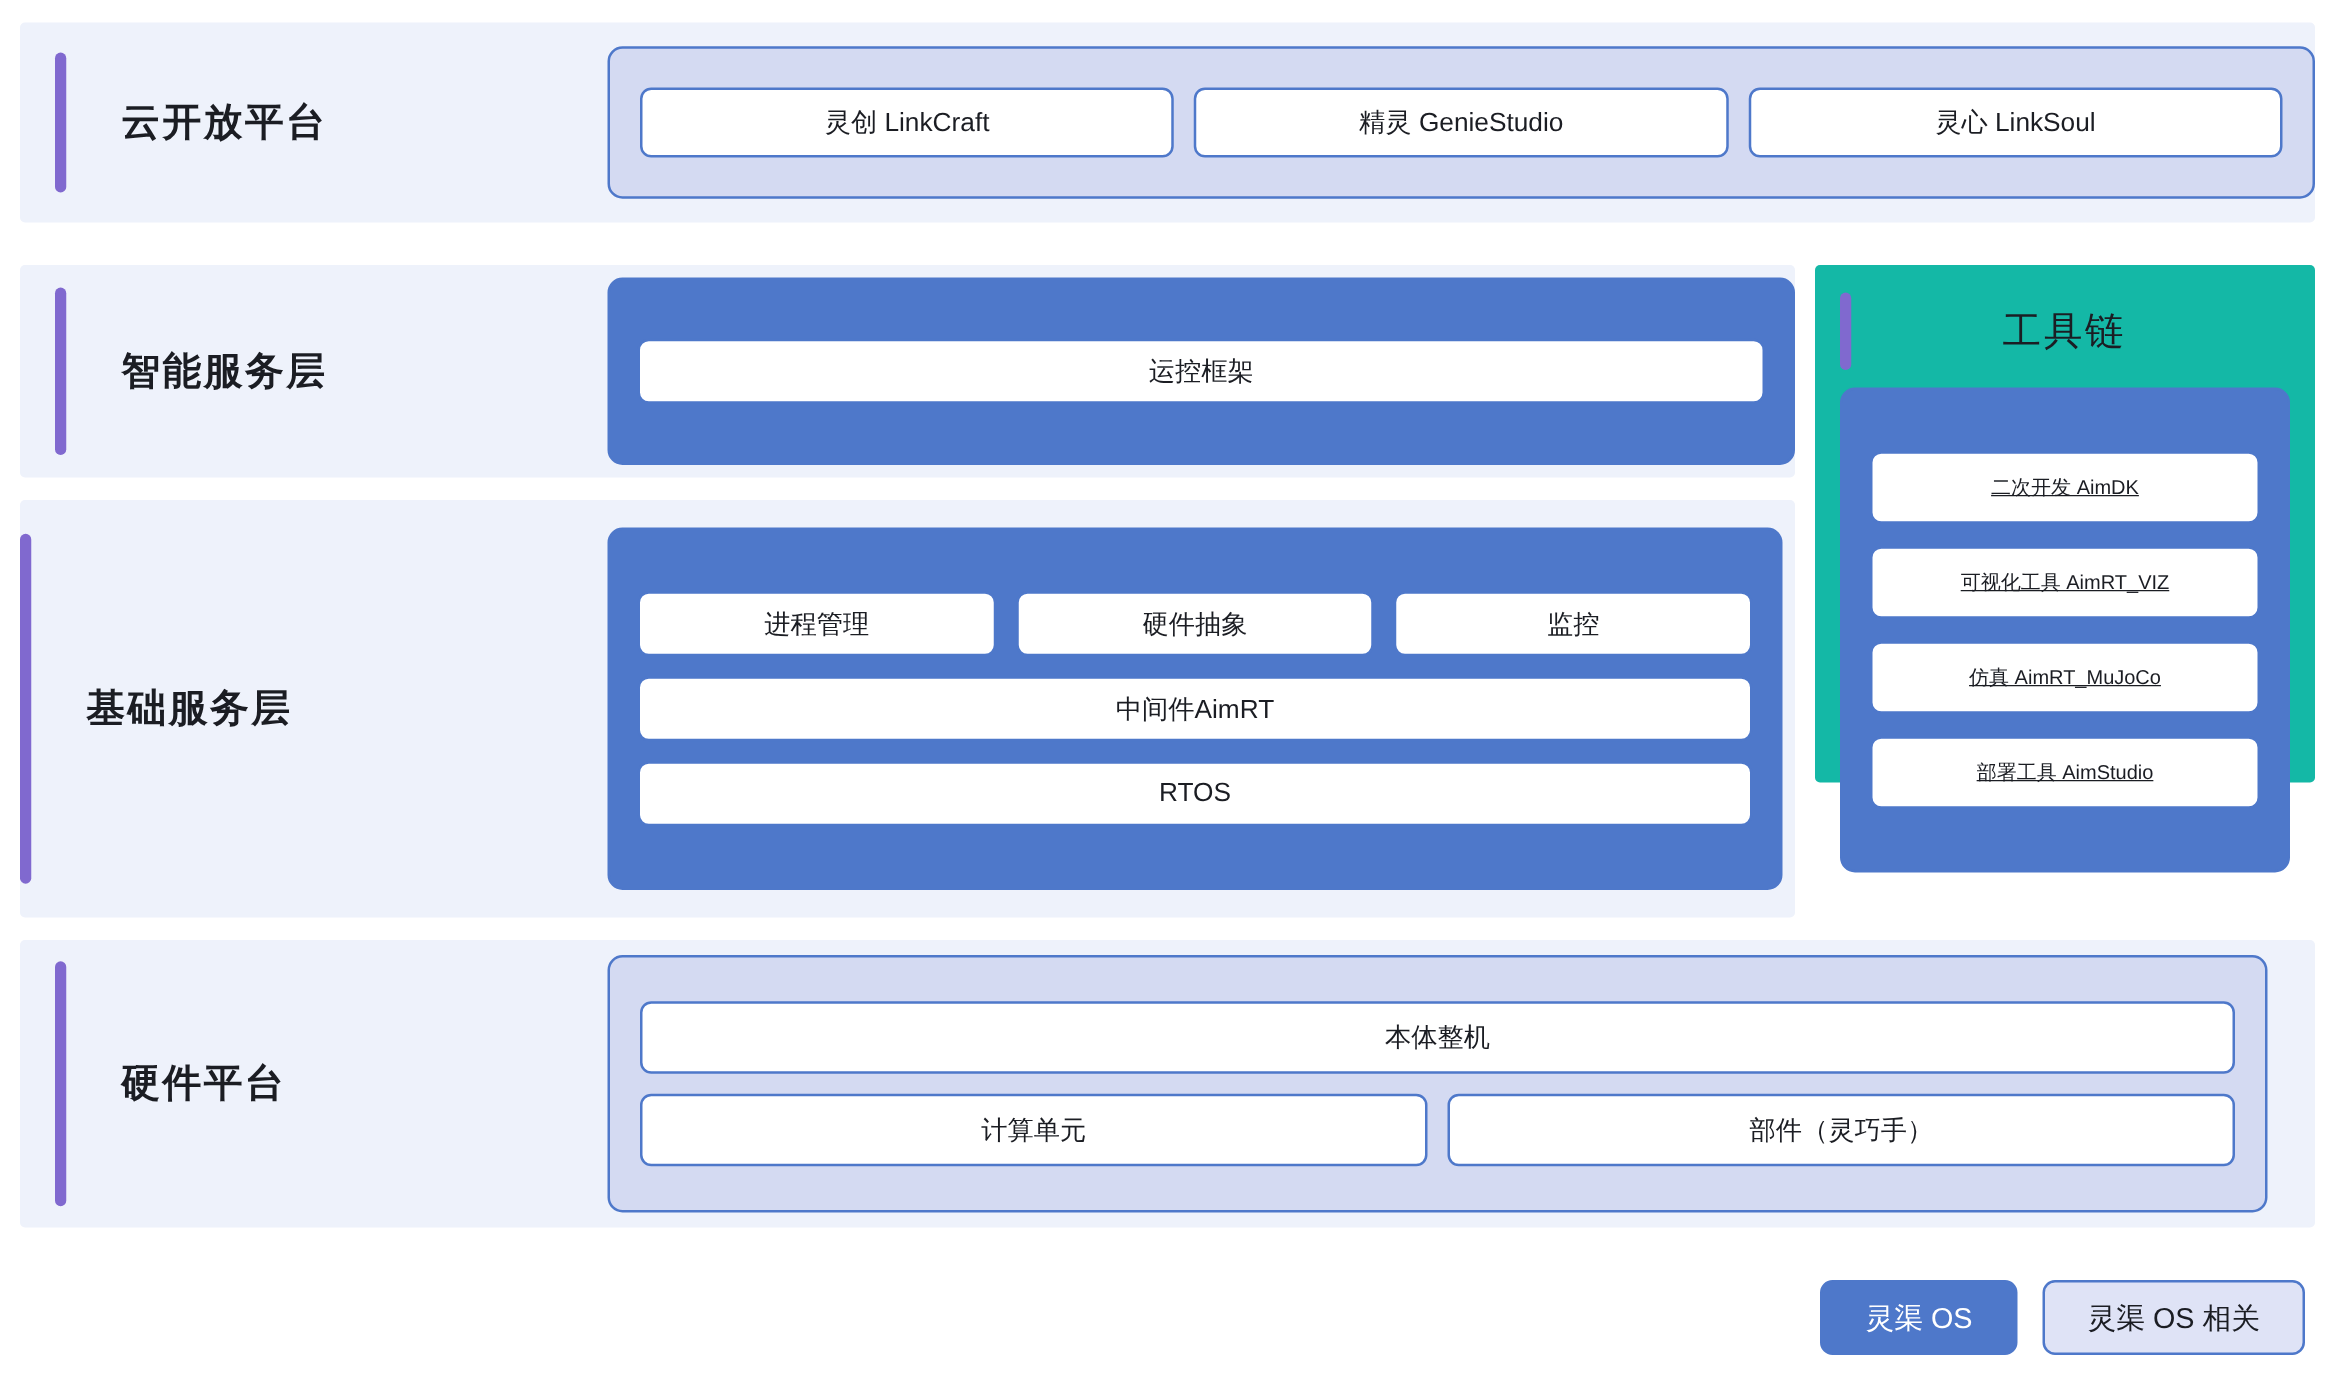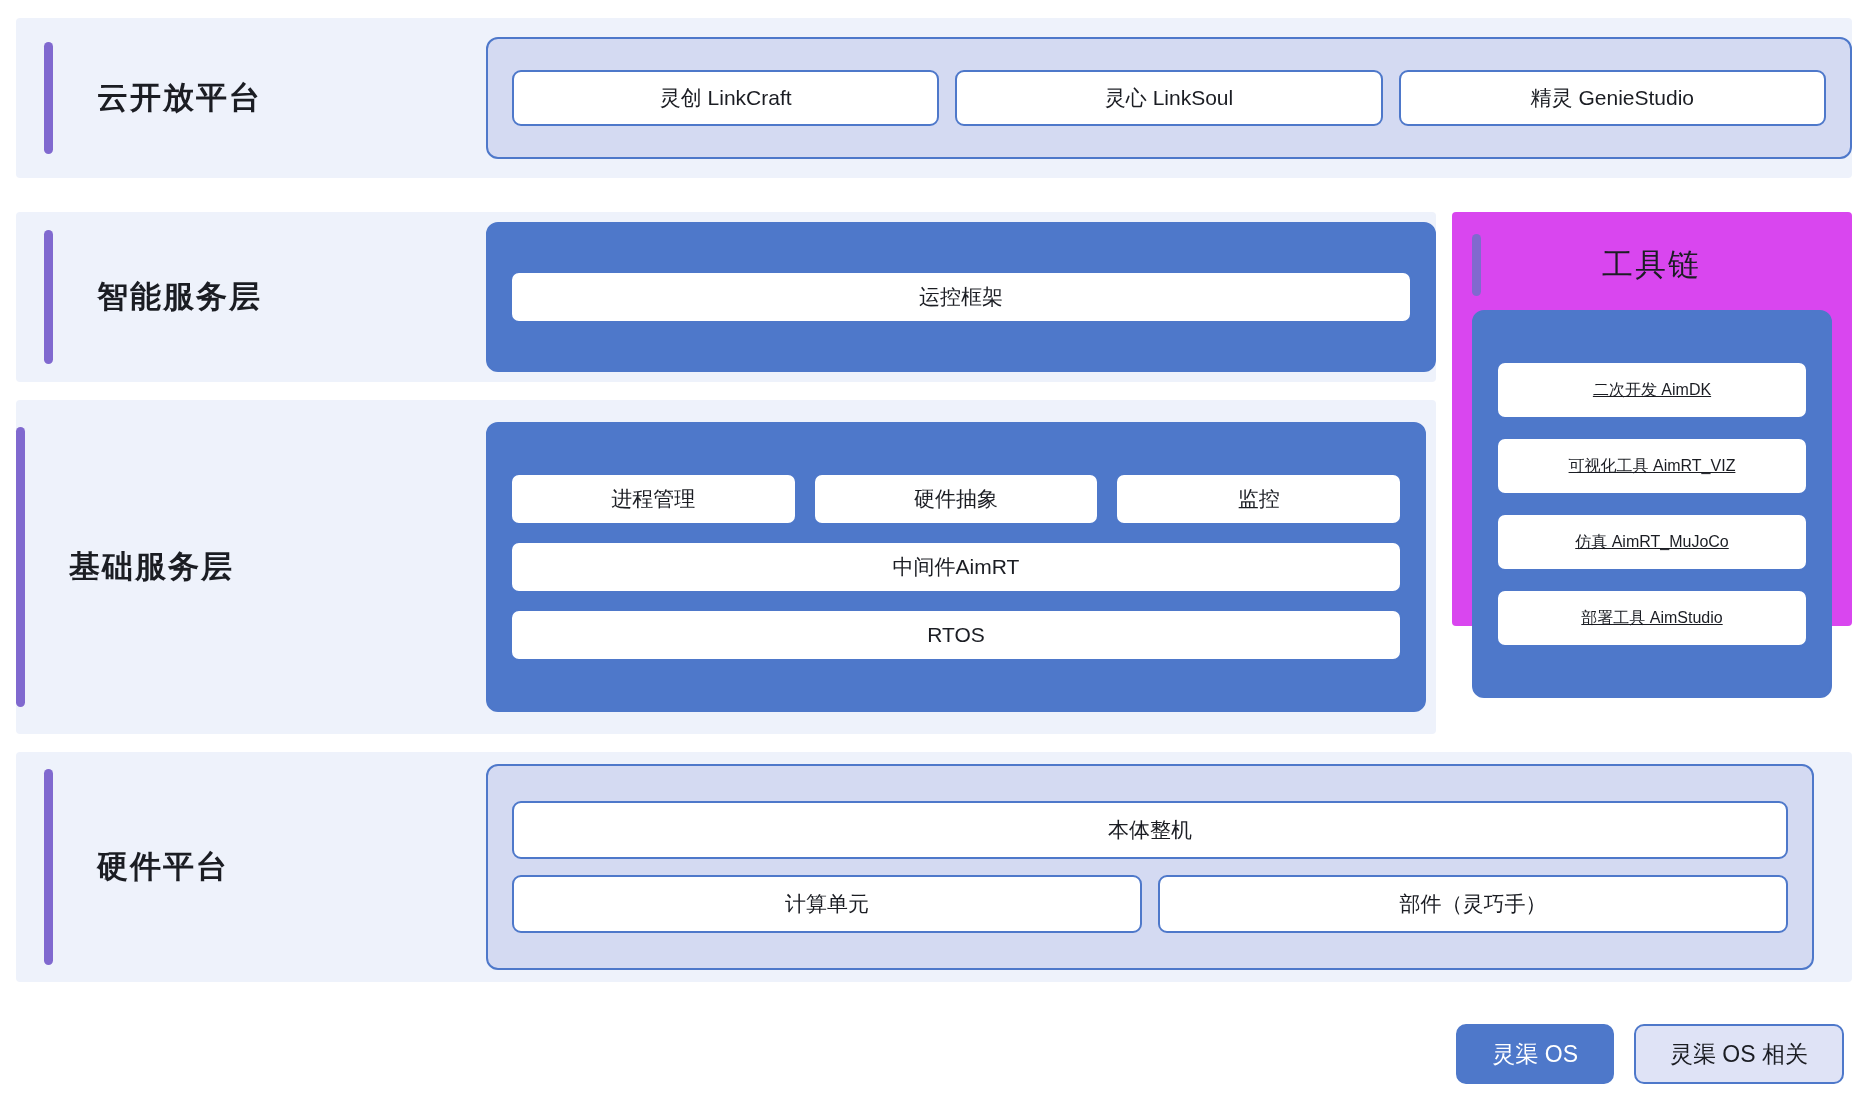--- a/index.html
+++ b/index.html
@@ -138,21 +138,21 @@
     width: 1328px; height: 206px;
     padding: 22px 24px;
     gap: 16px;
   }
   #hw-panel .chip { height: 58px; }
 
   
   #toolchain-band {
     position: absolute;
     left: 1452px; top: 212px; width: 400px; height: 414px;
-    background: #d946ef;
+    background: #14b8a6;
     border-radius: 4px;
     padding: 18px 20px 22px 20px;
   }
   #toolchain-head {
     display: flex;
     align-items: center;
     height: 70px;
     gap: 16px;
   }
   #toolchain-head .accent-bar { height: 62px; }
@@ -208,22 +208,22 @@
 <div id="diagram">
 
   <div class="band" id="row-cloud">
     <div class="band-left">
       <div class="accent-bar"></div>
       <div class="band-title">云开放平台</div>
     </div>
     <div class="panel panel-lav" id="cloud-panel">
       <div class="chip-row">
         <div class="chip">灵创 LinkCraft</div>
+        <div class="chip">精灵 GenieStudio</div>
         <div class="chip">灵心 LinkSoul</div>
-        <div class="chip">精灵 GenieStudio</div>
       </div>
     </div>
   </div>
 
   <div class="band" id="row-intel">
     <div class="band-left">
       <div class="accent-bar"></div>
       <div class="band-title">智能服务层</div>
     </div>
     <div class="panel panel-blue" id="intel-panel">

